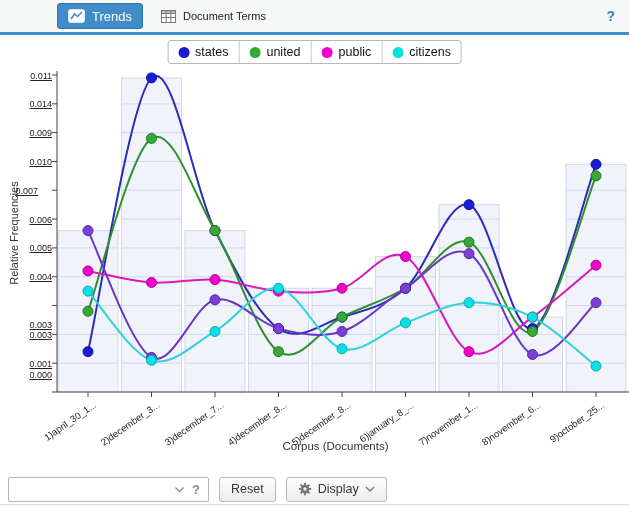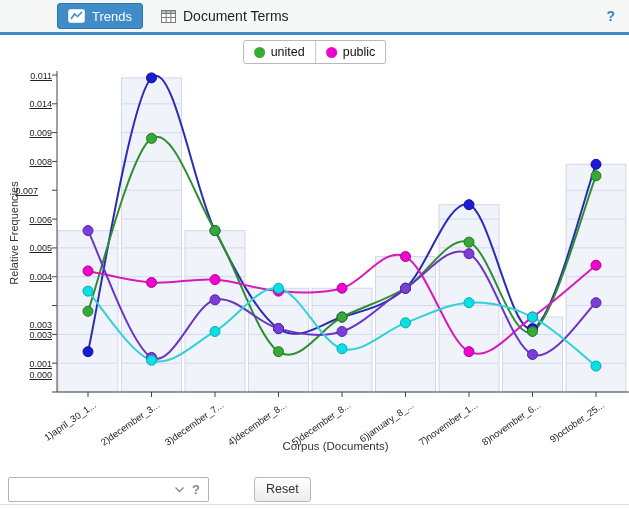--- a/index.html
+++ b/index.html
@@ -5,21 +5,21 @@
   html,body{margin:0;padding:0;background:#fff;}
   .app{position:relative;width:629px;height:508px;background:#fff;overflow:hidden;
        font-family:"Liberation Sans",sans-serif;}
   
   .hdr{position:absolute;top:0;left:0;right:0;height:32px;background:#f6f7f7;
        border-bottom:3px solid #3f8cc9;display:flex;align-items:center;}
   .hdr-tab-active{margin-left:57px;display:flex;align-items:center;gap:7px;height:24px;
        background:#3f8cc9;border:1px solid #2e78b0;border-radius:3px;padding:0 10px;cursor:pointer;}
   .hdr-tab-active .lbl{color:#fff;font-size:13px;}
   .hdr-tab{margin-left:18px;display:flex;align-items:center;gap:7px;cursor:pointer;}
-  .hdr-tab .lbl{color:#222;font-size:14px;}
+  .hdr-tab .lbl{color:#222;font-size:11px;}
   .hdr-help{margin-left:auto;margin-right:14px;color:#2f84c4;font-weight:bold;
        font-size:14px;cursor:pointer;}
   
   .legend{position:absolute;top:40px;left:50%;transform:translateX(-50%);z-index:3;
        display:flex;align-items:stretch;background:#fff;border:1px solid #b9b9b9;
        border-radius:3px;height:22px;}
   .legend .item{display:flex;align-items:center;gap:6px;padding:0 10px;
        border-right:1px solid #c9c9c9;cursor:pointer;}
   .legend .item:last-child{border-right:none;}
   .legend .dot{width:11px;height:11px;border-radius:50%;}
@@ -38,21 +38,21 @@
   .ftr{position:absolute;top:474px;left:0;right:0;height:30px;display:flex;
        align-items:center;padding-left:8px;gap:10px;background:#fff;z-index:3;}
   .combo{width:199px;height:23px;border:1px solid #aeb2b9;border-radius:2px;background:#fff;
        display:flex;align-items:center;}
   .combo input{flex:1;min-width:0;border:none;outline:none;font-size:12px;
        padding:0 0 0 6px;background:transparent;font-family:"Liberation Sans",sans-serif;}
   .combo .chev{display:flex;align-items:center;padding:0 2px;cursor:pointer;}
   .combo .qm{color:#8a8a8a;font-weight:bold;font-size:13px;margin:0 8px 0 5px;cursor:pointer;}
   .btn{height:25px;display:flex;align-items:center;gap:6px;padding:0 11px;cursor:pointer;
        border:1px solid #b8b8b8;border-radius:3px;background:linear-gradient(#fefefe,#ececec);
-       font-size:12.5px;color:#333;font-family:"Liberation Sans",sans-serif;margin-left:35px;}
+       font-size:12.5px;color:#333;font-family:"Liberation Sans",sans-serif;}
   .bottom-line{position:absolute;left:0;right:0;top:504px;border-top:1px solid #dcdcdc;}
 </style>
 </head>
 <body>
 
 <div class="app">
 
   <div class="hdr">
     <div class="hdr-tab-active">
       <span style="display:flex;">
@@ -73,26 +73,34 @@
           <line x1="0.5" y1="7.5" x2="14.5" y2="7.5" stroke="#7a7a7a"></line>
         </svg>
       </span>
       <span class="lbl">Document Terms</span>
     </div>
     <span class="hdr-help">?</span>
   </div>
 
   <div class="legend" id="legend">
       <div class="item">
+        <span class="dot" style="background: rgb(27, 27, 214);"></span>
+        <span class="txt">states</span>
+      </div>
+      <div class="item">
         <span class="dot" style="background: rgb(54, 170, 54);"></span>
         <span class="txt">united</span>
       </div>
       <div class="item">
         <span class="dot" style="background: rgb(239, 4, 205);"></span>
         <span class="txt">public</span>
+      </div>
+      <div class="item">
+        <span class="dot" style="background: rgb(12, 223, 228);"></span>
+        <span class="txt">citizens</span>
       </div>
     </div>
 
   <svg id="chart-svg" width="629" height="470" viewBox="0 0 629 470">
       <rect x="58" y="230.6181818181818" width="60" height="161.3818181818182" fill="#eceffa" fill-opacity="0.75" stroke="#b9c0e0" stroke-opacity="0.6"></rect>
       <line x1="58" y1="363.1818181818182" x2="118" y2="363.1818181818182" stroke="#d3d9ee" stroke-width="1"></line>
       <line x1="58" y1="334.3636363636364" x2="118" y2="334.3636363636364" stroke="#d3d9ee" stroke-width="1"></line>
       <line x1="58" y1="305.5454545454545" x2="118" y2="305.5454545454545" stroke="#d3d9ee" stroke-width="1"></line>
       <line x1="58" y1="276.72727272727275" x2="118" y2="276.72727272727275" stroke="#d3d9ee" stroke-width="1"></line>
       <line x1="58" y1="247.9090909090909" x2="118" y2="247.9090909090909" stroke="#d3d9ee" stroke-width="1"></line>
@@ -227,31 +235,51 @@
       <span class="chev">
         <svg width="11" height="7" viewBox="0 0 11 7">
             <polyline points="1.5,1.5 5.5,5.5 9.5,1.5" fill="none" stroke="#8a8a8a" stroke-width="1.4"></polyline>
           </svg>
       </span>
       <span class="qm">?</span>
     </div>
     <button class="btn">
       <span>Reset</span>
     </button>
+    <button class="btn">
+      <span style="display:flex;">
+        <svg width="14" height="14" viewBox="0 0 16 16">
+          <g stroke="#767676" stroke-width="2.2">
+            <line x1="8" y1="1" x2="8" y2="15"></line>
+              <line x1="1" y1="8" x2="15" y2="8"></line>
+            <line x1="3" y1="3" x2="13" y2="13"></line>
+              <line x1="13" y1="3" x2="3" y2="13"></line>
+          </g>
+          <circle cx="8" cy="8" r="4.8" fill="#767676"></circle>
+          <circle cx="8" cy="8" r="1.9" fill="#f2f2f2"></circle>
+        </svg>
+      </span>
+      <span>Display</span>
+      <span style="display:flex;">
+        <svg width="10" height="6" viewBox="0 0 10 6">
+            <polyline points="1,1 5,5 9,1" fill="none" stroke="#767676" stroke-width="1.4"></polyline>
+          </svg>
+      </span>
+    </button>
   </div>
   <div class="bottom-line"></div>
 <div class="ytick" style="left: 14px; top: 370px;">0.000</div>
     <div class="ytick" style="left: 14px; top: 358.682px;">0.001</div>
     <div class="ytick" style="left: 14px; top: 329.864px;">0.003</div>
     <div class="ytick" style="left: 14px; top: 301.045px; margin-top: 19px;">0.003</div>
     <div class="ytick" style="left: 14px; top: 272.227px;">0.004</div>
     <div class="ytick" style="left: 14px; top: 243.409px;">0.005</div>
     <div class="ytick" style="left: 14px; top: 214.591px;">0.006</div>
     <div class="ytick" style="left: 0; top: 185.773px; text-align: right;">0.007</div>
-    <div class="ytick" style="left: 14px; top: 156.955px;">0.008</div>
+    <div class="ytick" style="left: 14px; top: 156.955px;">0.010</div>
     <div class="ytick" style="left: 14px; top: 128.136px; text-align: right;">0.009</div>
     <div class="ytick" style="left: 14px; top: 99.3182px;">0.014</div>
     <div class="ytick" style="left: 14px; top: 70.5px;">0.011</div>
     <div class="xlab" style="right: 537px; top: 399px;">1)april_30_1...</div>
     <div class="xlab" style="right: 473.5px; top: 399px;">2)december_3...</div>
     <div class="xlab" style="right: 410px; top: 399px;">3)december_7...</div>
     <div class="xlab" style="right: 346.5px; top: 399px;">4)december_8...</div>
     <div class="xlab" style="right: 283px; top: 399px;">5)december_8...</div>
     <div class="xlab" style="right: 219.5px; top: 399px;">6)january_8_...</div>
     <div class="xlab" style="right: 156px; top: 399px;">7)november_1...</div>

